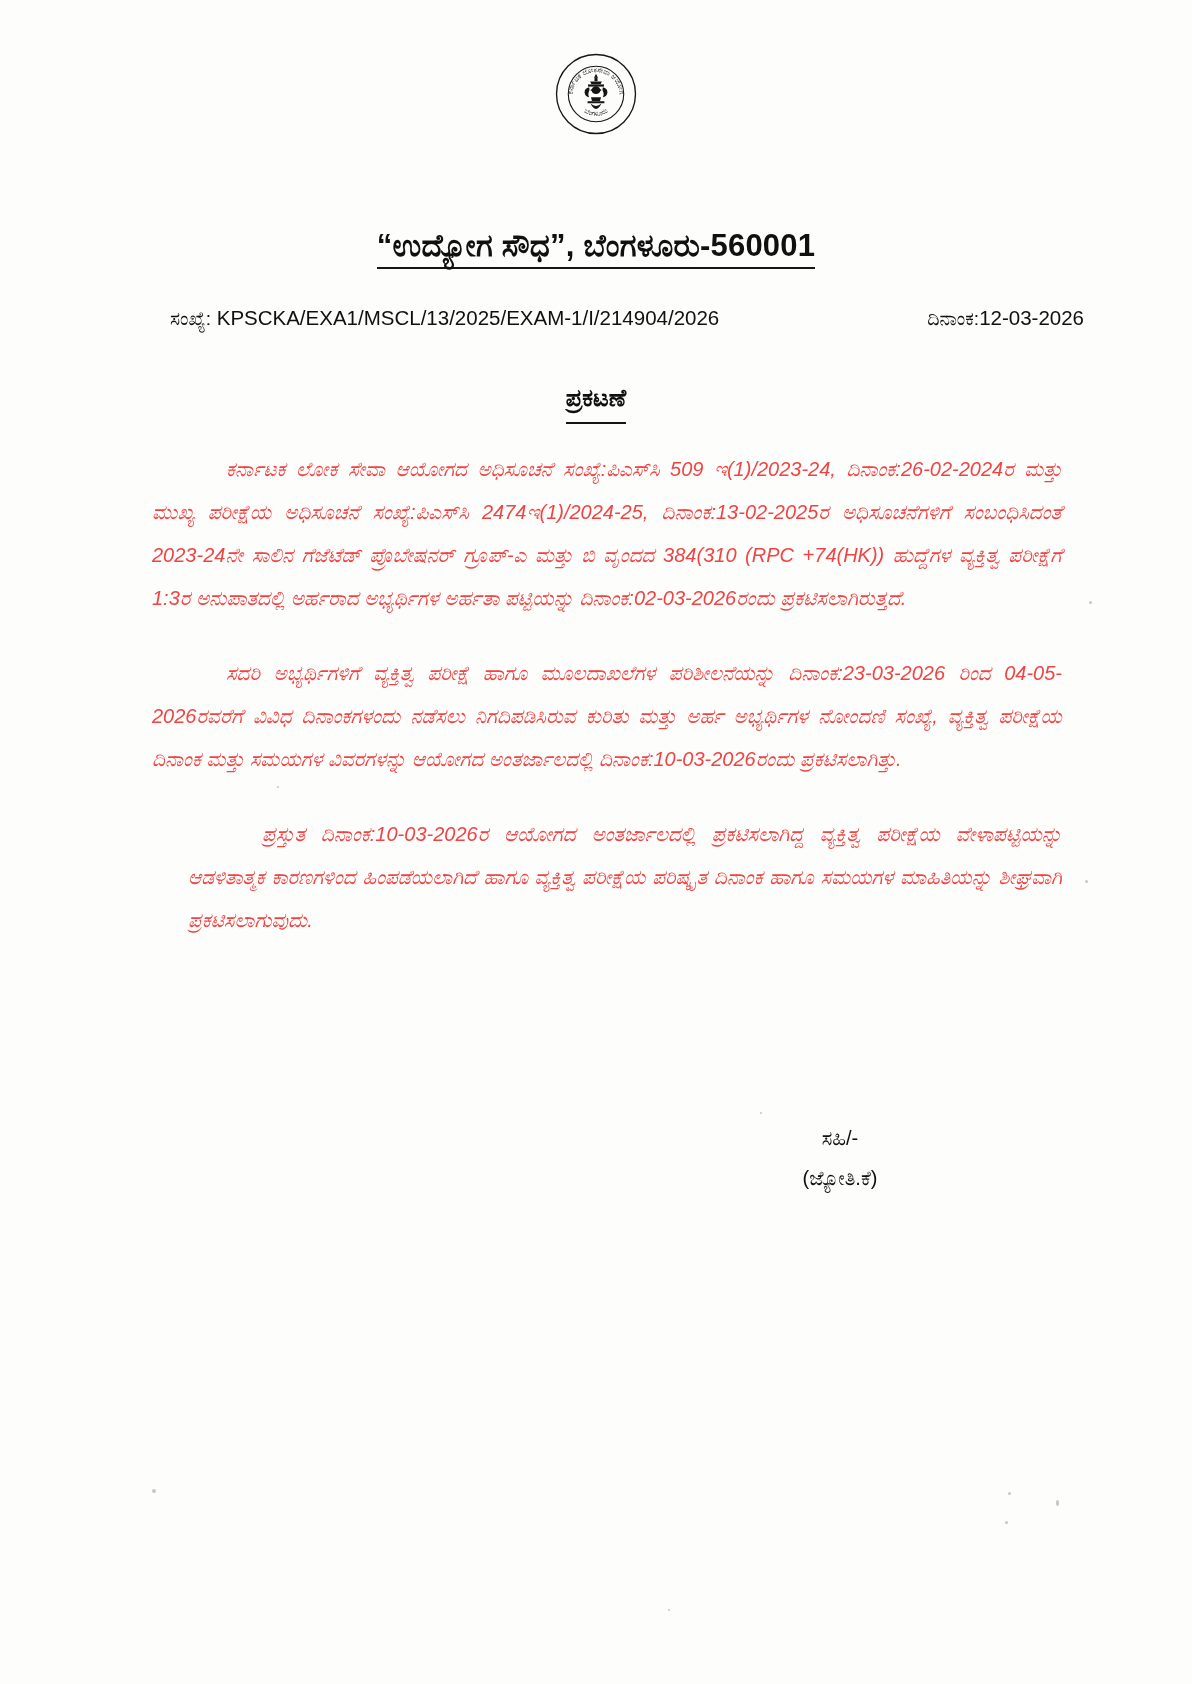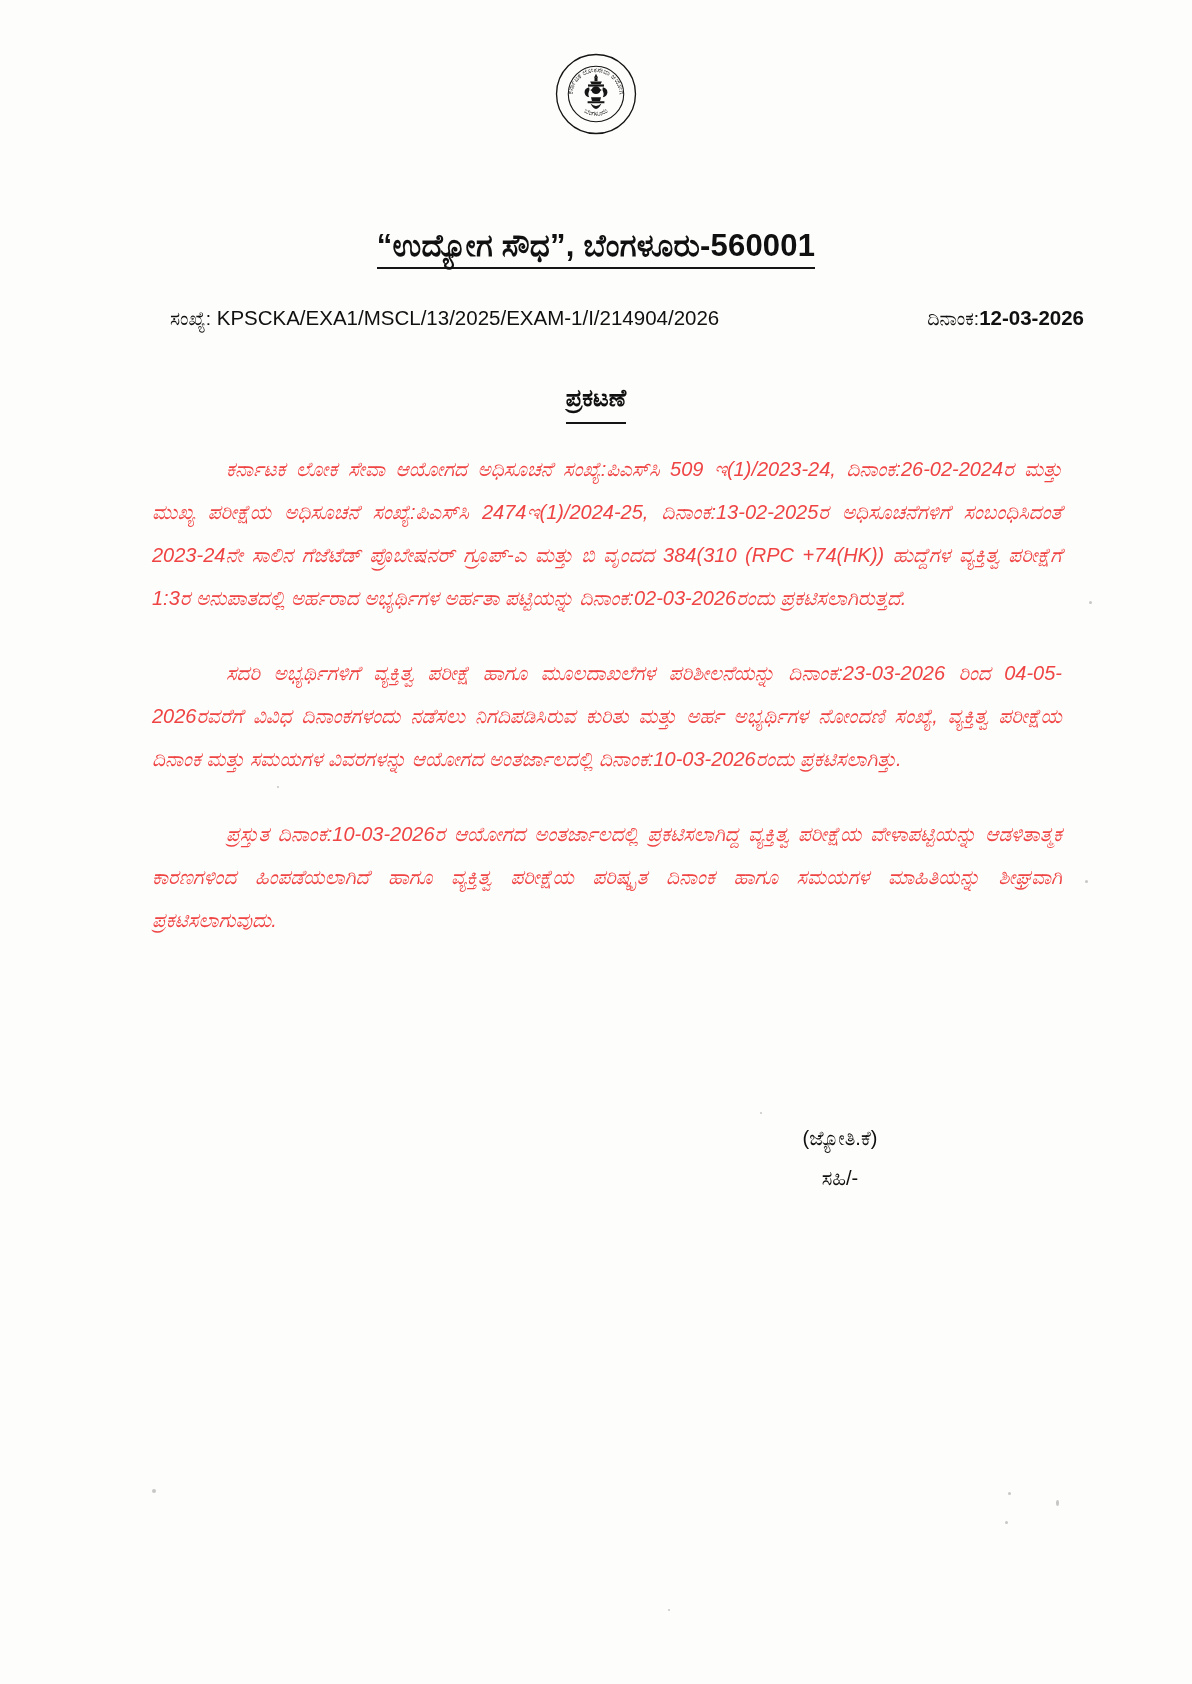--- a/index.html
+++ b/index.html
@@ -68,21 +68,21 @@
     left: 170px;
     right: 108px;
     display: flex;
     justify-content: space-between;
     align-items: baseline;
     font-size: 20.5px;
     gap: 48px;
   }
   .refrow .ref { white-space: nowrap; }
   .refrow .kn { font-size: 19px; }
-  .refrow b { font-weight: bold; }
+  .refrow b { font-weight: normal; }
 
   .doctitle {
     position: absolute;
     top: 384px;
     left: 0; right: 0;
     text-align: center;
   }
   .doctitle span {
     display: inline-block;
     font-size: 24px;
@@ -99,21 +99,21 @@
     line-height: 43px;
     text-align: justify;
     text-justify: inter-word;
     color: #ef4444;
     font-style: italic;
   }
   .body-block p {
     margin: 0 0 32px 0;
     text-indent: 74px;
   }
-  .body-block p:last-child { margin-bottom: 0; }
+  .body-block p:last-child { margin-bottom: 0; margin-left: 36px; }
   .para1 { top: 448px; }
 
   .sign {
     position: absolute;
     top: 1118px;
     left: 640px;
     width: 400px;
     text-align: center;
     font-size: 20px;
     line-height: 40px;
@@ -175,22 +175,22 @@
     <span>ಪ್ರಕಟಣೆ</span>
   </div>
 
   <div class="body-block para1">
     <p>ಕರ್ನಾಟಕ ಲೋಕ ಸೇವಾ ಆಯೋಗದ ಅಧಿಸೂಚನೆ ಸಂಖ್ಯೆ:ಪಿಎಸ್‌ಸಿ 509 ಇ(1)/2023-24, ದಿನಾಂಕ:26-02-2024ರ ಮತ್ತು ಮುಖ್ಯ ಪರೀಕ್ಷೆಯ ಅಧಿಸೂಚನೆ ಸಂಖ್ಯೆ:ಪಿಎಸ್‌ಸಿ 2474ಇ(1)/2024-25, ದಿನಾಂಕ:13-02-2025ರ ಅಧಿಸೂಚನೆಗಳಿಗೆ ಸಂಬಂಧಿಸಿದಂತೆ 2023-24ನೇ ಸಾಲಿನ ಗೆಜೆಟೆಡ್ ಪ್ರೊಬೇಷನರ್ ಗ್ರೂಪ್-ಎ ಮತ್ತು ಬಿ ವೃಂದದ 384(310 (RPC +74(HK)) ಹುದ್ದೆಗಳ ವ್ಯಕ್ತಿತ್ವ ಪರೀಕ್ಷೆಗೆ 1:3ರ ಅನುಪಾತದಲ್ಲಿ ಅರ್ಹರಾದ ಅಭ್ಯರ್ಥಿಗಳ ಅರ್ಹತಾ ಪಟ್ಟಿಯನ್ನು ದಿನಾಂಕ:02-03-2026ರಂದು ಪ್ರಕಟಿಸಲಾಗಿರುತ್ತದೆ.</p>
     <p>ಸದರಿ ಅಭ್ಯರ್ಥಿಗಳಿಗೆ ವ್ಯಕ್ತಿತ್ವ ಪರೀಕ್ಷೆ ಹಾಗೂ ಮೂಲದಾಖಲೆಗಳ ಪರಿಶೀಲನೆಯನ್ನು ದಿನಾಂಕ:23-03-2026 ರಿಂದ 04-05-2026ರವರೆಗೆ ವಿವಿಧ ದಿನಾಂಕಗಳಂದು ನಡೆಸಲು ನಿಗದಿಪಡಿಸಿರುವ ಕುರಿತು ಮತ್ತು ಅರ್ಹ ಅಭ್ಯರ್ಥಿಗಳ ನೋಂದಣಿ ಸಂಖ್ಯೆ, ವ್ಯಕ್ತಿತ್ವ ಪರೀಕ್ಷೆಯ ದಿನಾಂಕ ಮತ್ತು ಸಮಯಗಳ ವಿವರಗಳನ್ನು ಆಯೋಗದ ಅಂತರ್ಜಾಲದಲ್ಲಿ ದಿನಾಂಕ:10-03-2026ರಂದು ಪ್ರಕಟಿಸಲಾಗಿತ್ತು.</p>
     <p>ಪ್ರಸ್ತುತ ದಿನಾಂಕ:10-03-2026ರ ಆಯೋಗದ ಅಂತರ್ಜಾಲದಲ್ಲಿ ಪ್ರಕಟಿಸಲಾಗಿದ್ದ ವ್ಯಕ್ತಿತ್ವ ಪರೀಕ್ಷೆಯ ವೇಳಾಪಟ್ಟಿಯನ್ನು ಆಡಳಿತಾತ್ಮಕ ಕಾರಣಗಳಿಂದ ಹಿಂಪಡೆಯಲಾಗಿದೆ ಹಾಗೂ ವ್ಯಕ್ತಿತ್ವ ಪರೀಕ್ಷೆಯ ಪರಿಷ್ಕೃತ ದಿನಾಂಕ ಹಾಗೂ ಸಮಯಗಳ ಮಾಹಿತಿಯನ್ನು ಶೀಘ್ರವಾಗಿ ಪ್ರಕಟಿಸಲಾಗುವುದು.</p>
   </div>
 
   <div class="sign">
+    <div>ಸಹಿ/-</div>
     <div>(ಜ್ಯೋತಿ.ಕೆ)</div>
-    <div>ಸಹಿ/-</div>
   </div>
 
   <span class="speck" style="left:1089px;top:601px;width:3px;height:3px;"></span>
   <span class="speck" style="left:1085px;top:880px;width:3px;height:3px;"></span>
   <span class="speck" style="left:277px;top:786px;width:2px;height:2px;"></span>
   <span class="speck" style="left:152px;top:1489px;width:4px;height:4px;"></span>
   <span class="speck" style="left:1008px;top:1492px;width:3px;height:3px;"></span>
   <span class="speck" style="left:1056px;top:1500px;width:3px;height:6px;"></span>
   <span class="speck" style="left:1005px;top:1521px;width:3px;height:3px;"></span>
   <span class="speck" style="left:668px;top:1609px;width:2px;height:2px;"></span>

